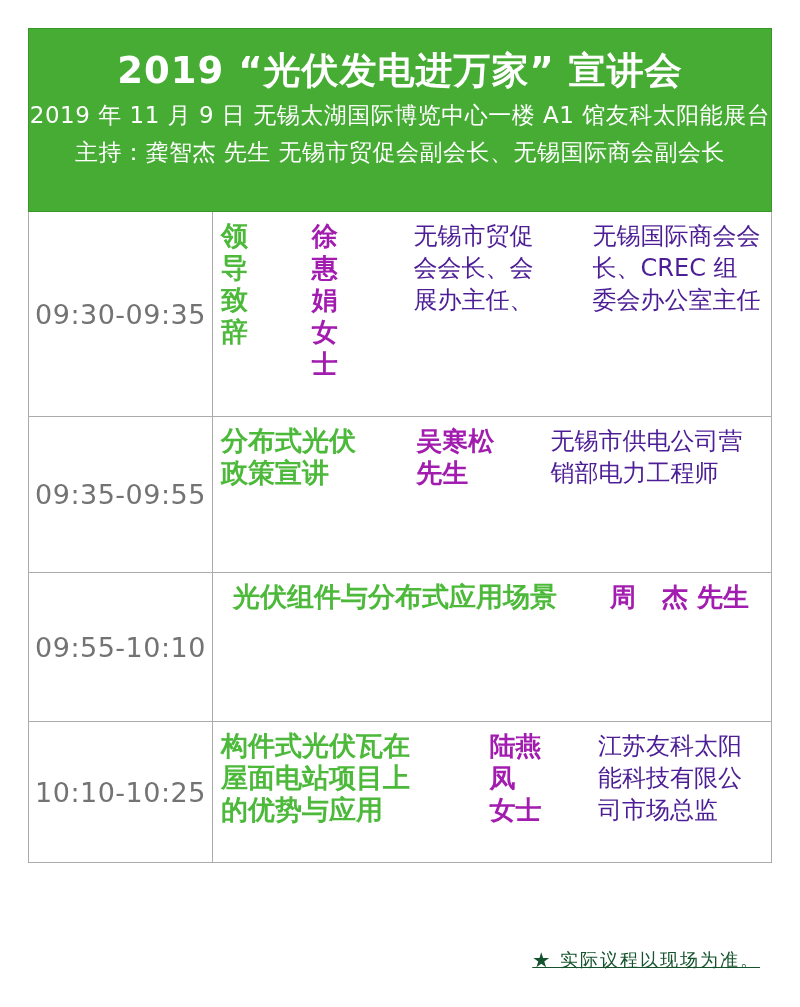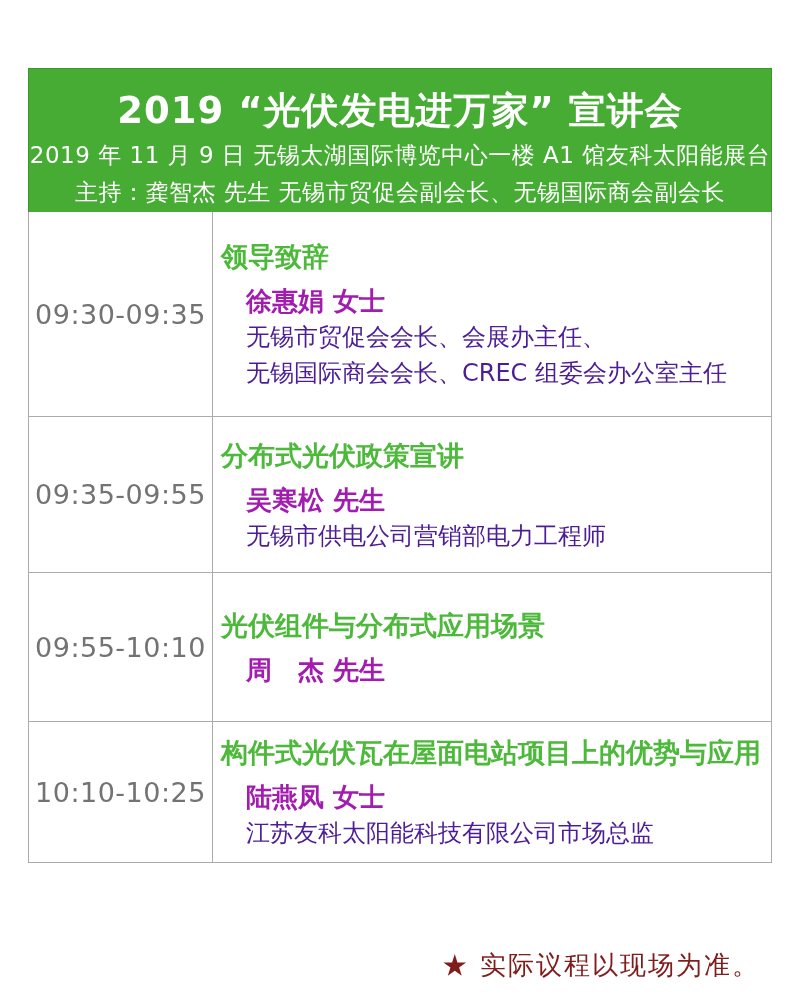--- a/index.html
+++ b/index.html
@@ -7,53 +7,53 @@
     width:800px;height:1007px;
     font-family:"DejaVu Sans","Liberation Sans",sans-serif;
     -webkit-font-smoothing:antialiased;
   }
   .poster{position:relative;width:800px;height:1007px;background:#ffffff;overflow:hidden;}
 
   
   .banner{
     position:absolute;left:28px;top:28px;width:744px;height:184px;
     box-sizing:border-box;background:#46AC34;border:1px solid #3A9629;
-    color:#ffffff;text-align:center;margin-top:40px;
+    color:#ffffff;text-align:center;
   }
   .banner-title{
     margin:19px 0 3px 0;font-size:37px;font-weight:bold;line-height:46px;letter-spacing:1px;
   }
   .banner-sub{margin:0;font-size:23px;font-weight:400;line-height:37px;letter-spacing:0.5px;}
 
   
   .schedule{
     position:absolute;left:28px;top:212px;width:744px;box-sizing:border-box;
     border-left:1px solid #ABABAB;border-right:1px solid #ABABAB;background:#ffffff;
   }
   .row{display:flex;border-bottom:1px solid #ABABAB;box-sizing:border-box;}
   .row-0{height:205px}.row-1{height:156px}.row-2{height:149px}.row-3{height:141px}.row-4{height:60px}
   .time-cell{
     flex:0 0 184px;width:184px;box-sizing:border-box;border-right:1px solid #ABABAB;
     display:flex;align-items:center;justify-content:center;
     font-size:27px;color:#737373;letter-spacing:0.5px;
   }
   .session-cell{
-    flex:1;display:flex;flex-direction:column;justify-content:center;
-    gap:4px;padding:8px 10px 6px 0;box-sizing:border-box;
+    flex:1;display:flex;flex-direction:row;justify-content:center;
+    gap:20px;padding:8px 10px 6px 0;box-sizing:border-box;
   }
   .session-title{margin:0 0 8px 8px;font-size:27px;font-weight:bold;color:#4CB93A;line-height:32px;}
   .speaker{margin-left:33px;font-size:26px;font-weight:bold;color:#a21caf;line-height:32px;}
   .desc{margin-left:33px;font-size:24px;color:#4c1d95;line-height:32px;}
   .plain-text{margin-left:9px;font-size:26px;color:#3E3E3E;line-height:32px;}
 
   
   .footnote{
     position:absolute;right:40px;top:948px;
     font-family:"DejaVu Serif","Liberation Serif",serif;
-    font-size:26px;color:#7f1d1d;letter-spacing:2px;
+    font-size:18px;color:#14532d;letter-spacing:2px;text-decoration:underline;
   }
 </style>
 </head>
 <body>
 
 <div class="poster">
 
   <div class="banner">
     <div class="banner-title">2019 “光伏发电进万家” 宣讲会</div>
     <div class="banner-sub">2019 年 11 月 9 日  无锡太湖国际博览中心一楼 A1 馆友科太阳能展台</div>

